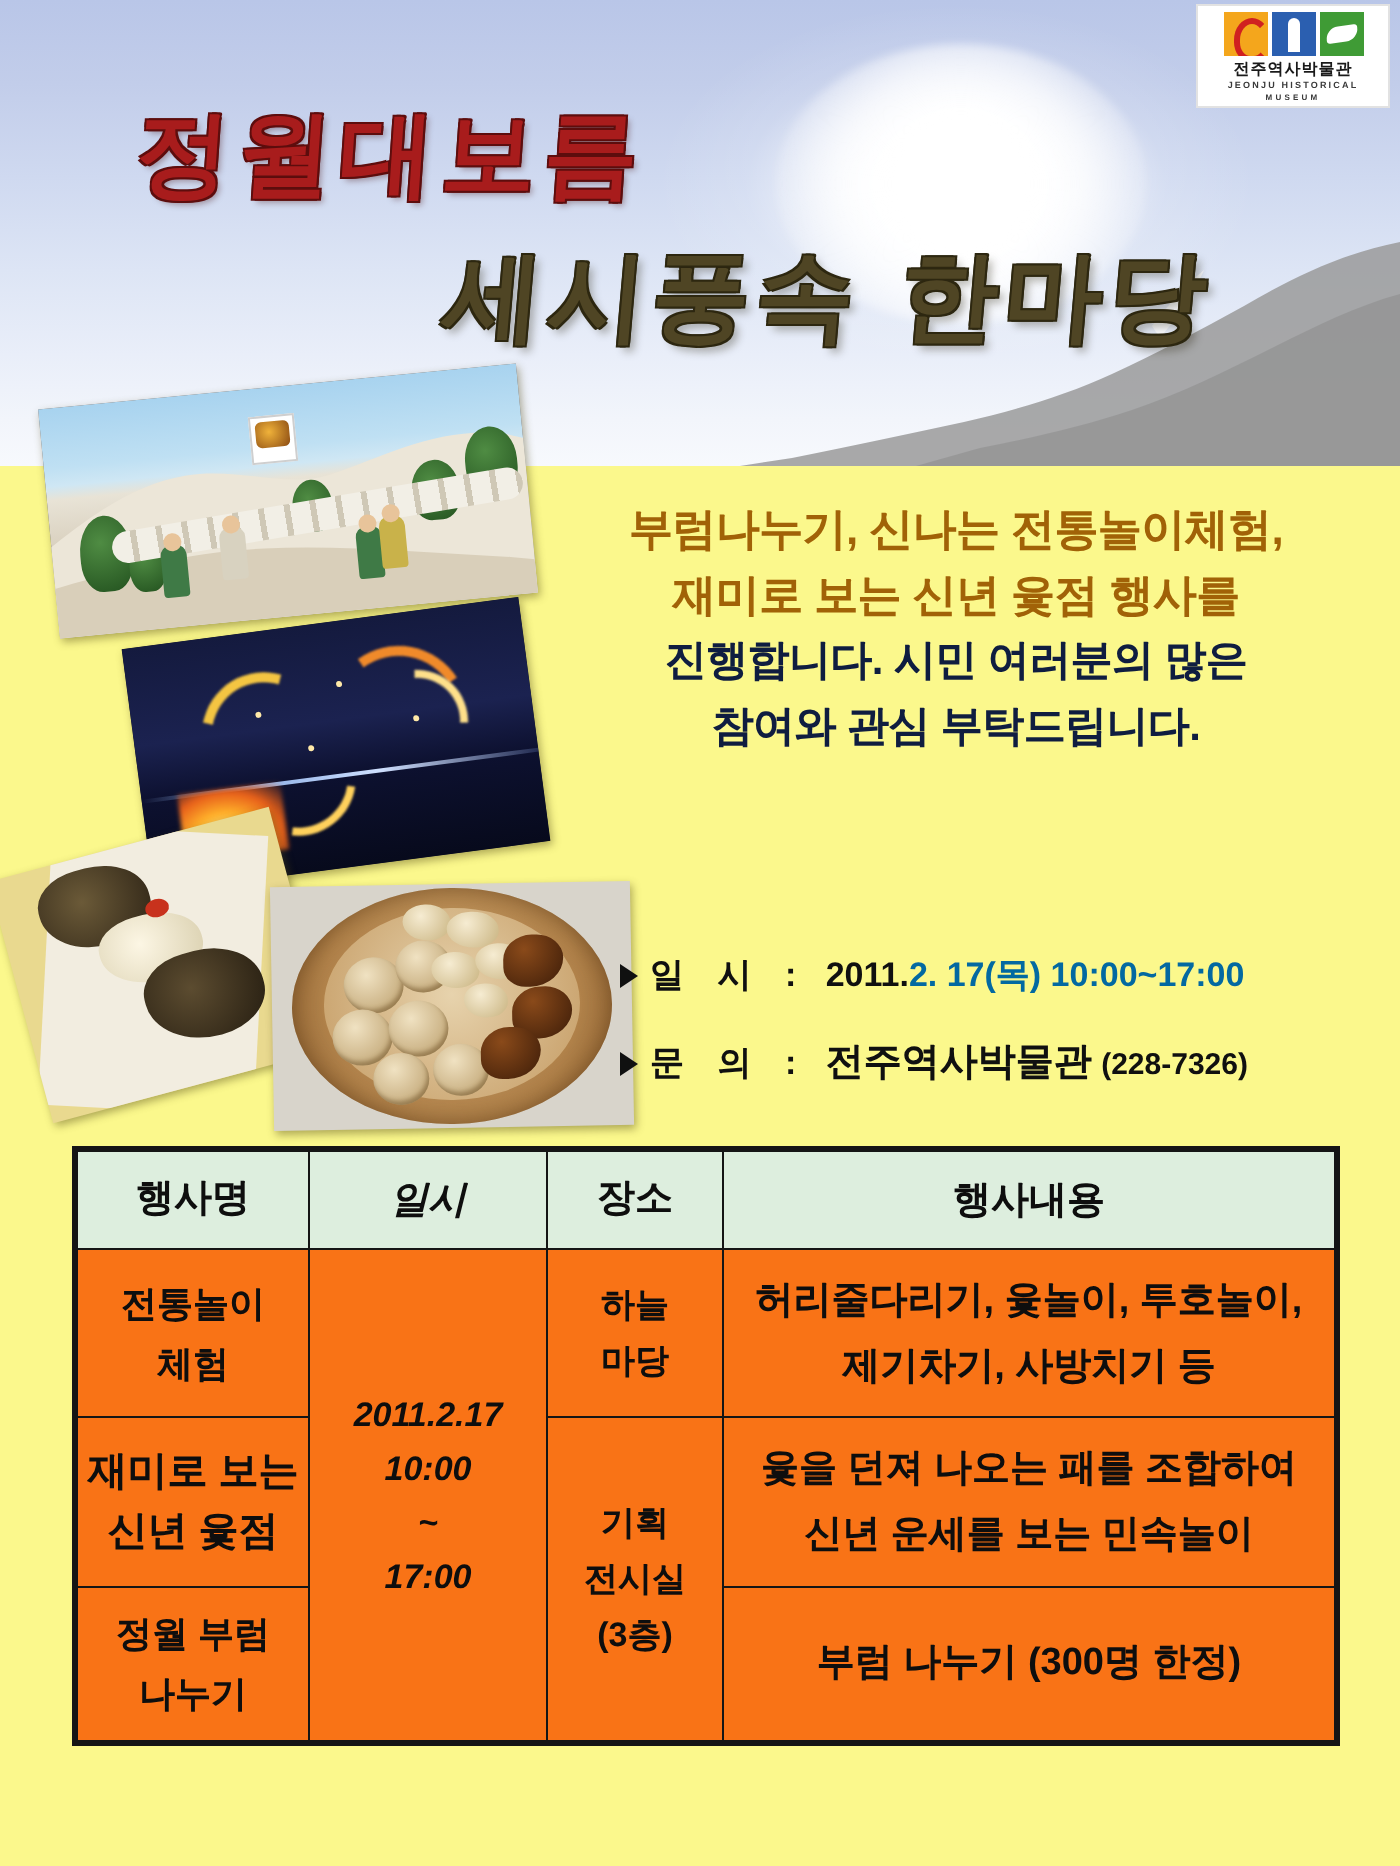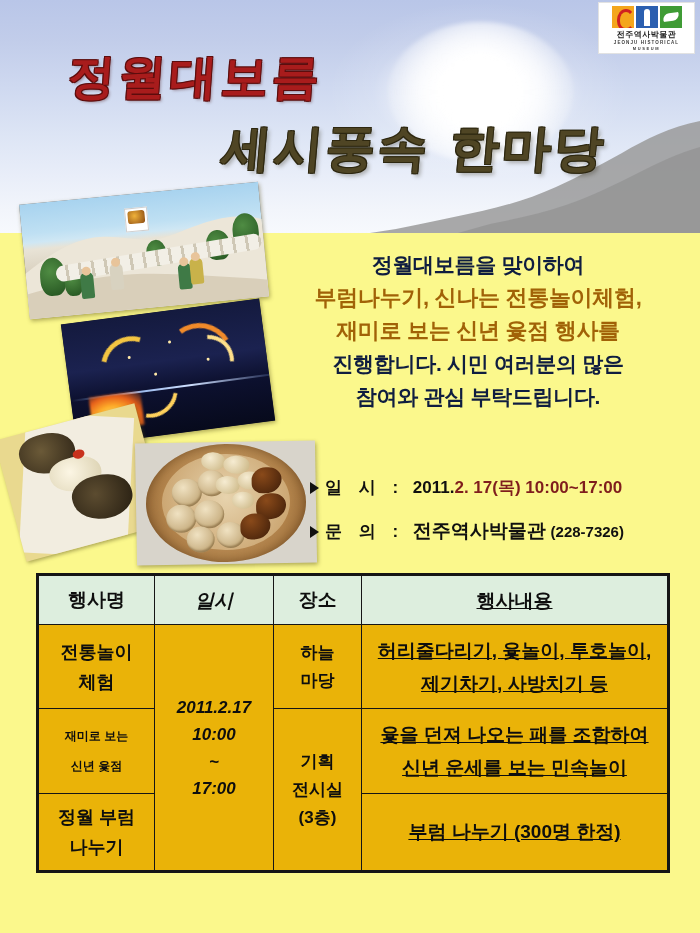--- a/index.html
+++ b/index.html
@@ -355,21 +355,21 @@
     display:inline-block;
     width:0;height:0;
     border-left: 9px solid #101010;
     border-top: 6px solid transparent;
     border-bottom: 6px solid transparent;
     margin-right: 6px;
     vertical-align: -1px;
   }
   .lbl { letter-spacing: 6px; }
   .sep { margin: 0 4px 0 0; }
-  .red { color: #7f1d1d; }
+  .red { color: #0369a1; }
   .info-tel .org { font-size: 19px; }
   .info-tel .phone { font-size: 15px; }
 
   
   .tbl-wrap {
     position: absolute;
     left: 36px; top: 573px;
     width: 634px; height: 300px;
     border: 2px solid #151515;
     box-sizing: border-box;
@@ -387,26 +387,26 @@
     vertical-align: middle;
     font-weight: bold;
     color: #0e0e0e;
     padding: 2px 3px;
   }
   table.schedule th {
     background: #ddeede;
     font-size: 19px;
     height: 44px;
   }
-  table.schedule td { background: #eab308; }
+  table.schedule td { background: #f97316; }
   .c-name { width: 109px; font-size: 18px; line-height: 30px; }
-  .c-name.small { font-size: 12px; text-align: center; }
+  .c-name.small { font-size: 20px; text-align: center; }
   .c-when { width: 112px; font-size: 17px; line-height: 27px; font-style: italic; }
   .c-where { width: 81px; font-size: 17px; line-height: 28px; }
-  .c-what { font-size: 19px; line-height: 33px; text-decoration: underline; }
+  .c-what { font-size: 19px; line-height: 33px; }
 
   
   .footnote {
     position: absolute;
     right: 26px; top: 885px;
     font-size: 16px;
     font-weight: bold;
     color: #111111;
     letter-spacing: 0.5px;
     white-space: nowrap;
@@ -502,21 +502,20 @@
     <span class="nut peanut" style="left:88px; top:14px; width:26px; height:18px;"></span>
     <span class="nut peanut" style="left:80px; top:34px; width:24px; height:18px;"></span>
     <span class="nut peanut" style="left:102px; top:30px; width:24px; height:18px;"></span>
     <span class="nut peanut" style="left:96px; top:50px; width:22px; height:17px;"></span>
     <span class="nut chestnut" style="left:116px; top:26px; width:30px; height:26px;"></span>
     <span class="nut chestnut" style="left:120px; top:52px; width:30px; height:26px;"></span>
     <span class="nut chestnut" style="left:104px; top:72px; width:30px; height:26px;"></span>
   </div>
 
   <div class="body-text">
-    <span class="ln">정월대보름을 맞이하여</span>
     <span class="ln ln-hl">부럼나누기, 신나는 전통놀이체험,</span>
     <span class="ln ln-hl">재미로 보는 신년 윷점 행사를</span>
     <span class="ln">진행합니다. 시민 여러분의 많은</span>
     <span class="ln">참여와 관심 부탁드립니다.</span>
   </div>
 
   <div class="info info-date">
     <span class="tri"></span><span class="lbl">일    시 :</span><span class="sep"> </span><span>2011.</span><span class="red">2. 17(목) 10:00~17:00</span>
   </div>
 

